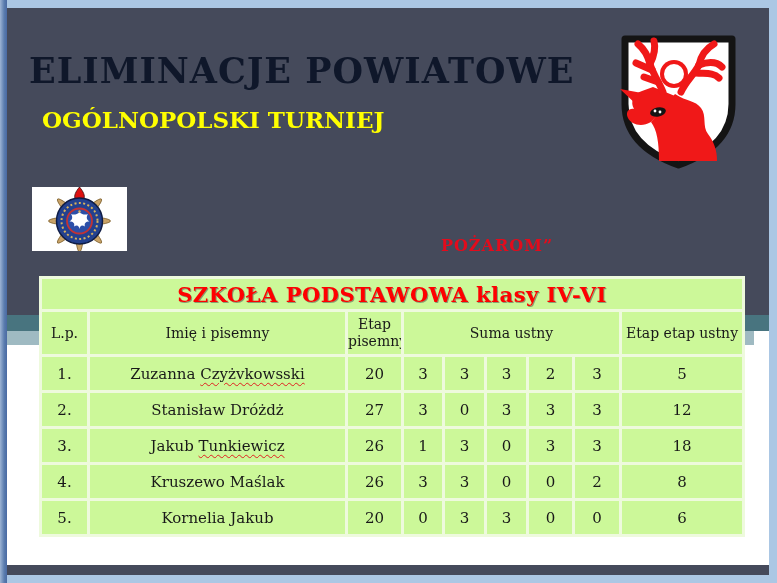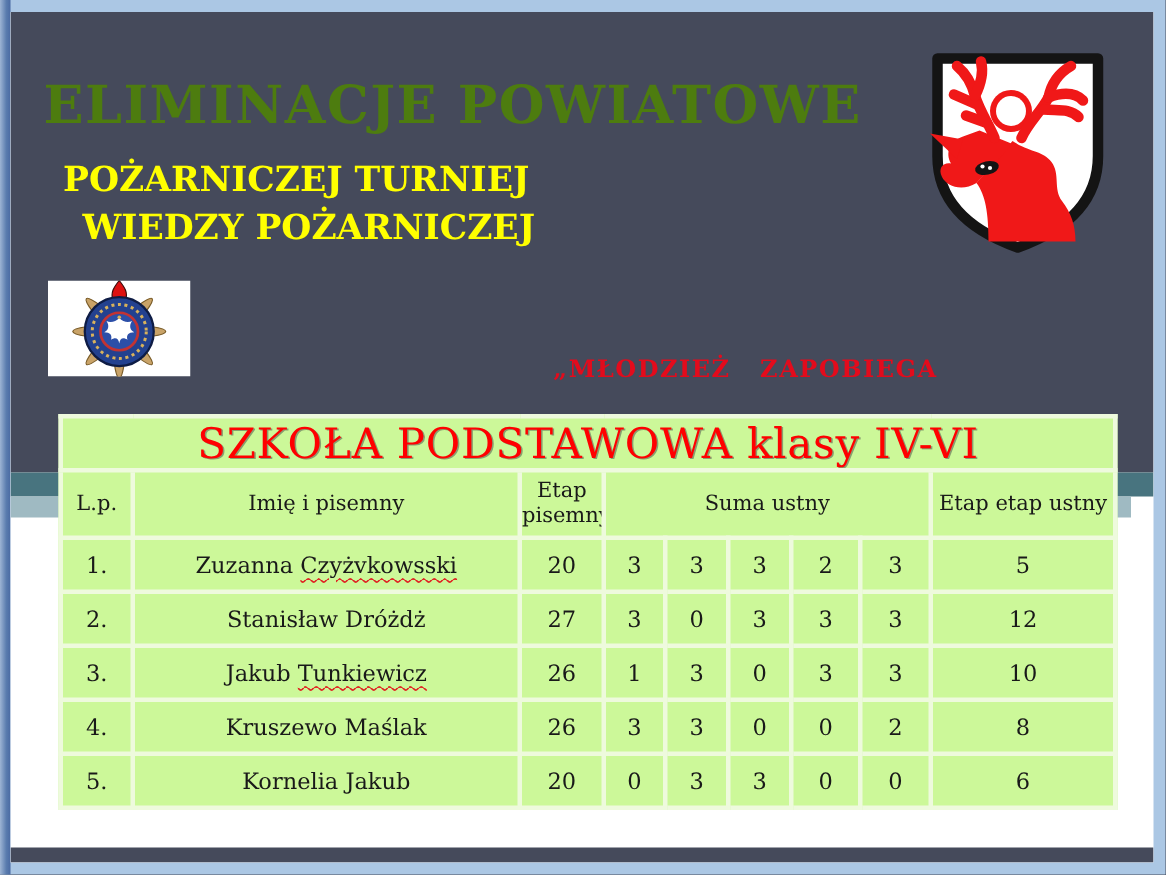--- a/index.html
+++ b/index.html
@@ -17,21 +17,21 @@
     position:absolute;left:7px;top:8px;width:762px;height:567px;
     background:#ffffff;overflow:hidden;
   }
   .navy-top{position:absolute;left:0;top:0;width:762px;height:307px;background:#454a5b;}
   .stripe-teal{position:absolute;left:0;top:307px;width:762px;height:16px;background:#48747f;}
   .stripe-light{position:absolute;left:0;top:323px;width:747px;height:14px;background:#9fbac2;}
   .bottom-bar{position:absolute;left:0;bottom:0;width:762px;height:10px;background:#454a5b;}
 
   .main-title{
     position:absolute;left:22px;top:42px;
-    font-size:35px;font-weight:bold;color:#4d7c0f;letter-spacing:1px;white-space:nowrap;
+    font-size:35px;font-weight:bold;color:#0f172a;letter-spacing:1px;white-space:nowrap;
   }
   .subtitle{position:absolute;left:35px;top:96px;color:#ffff00;font-weight:bold;font-size:23px;line-height:32px;}
   .subtitle .line2{margin-left:13px;}
   .quote{
     position:absolute;left:295px;top:183px;width:390px;
     text-align:center;color:#e30b1c;font-weight:bold;font-size:16px;line-height:22px;
     white-space:pre-wrap;letter-spacing:1px;
   }
   .event-date{
     position:absolute;left:258px;top:240px;
@@ -44,21 +44,21 @@
   .results-table{
     position:absolute;left:32px;top:268px;width:703px;
     border-collapse:collapse;table-layout:fixed;
     background:#ccf899;color:#191919;
   }
   .results-table td,.results-table th{
     border:3px solid #eefadd;text-align:center;vertical-align:middle;
     padding:0;font-weight:normal;overflow:hidden;
   }
   .row-title td{
-    height:30px;color:#ff0000;font-weight:normal;font-size:28px;
+    height:30px;color:#ff0000;font-weight:bold;font-size:21px;
     text-shadow:1px 1px 0 rgba(70,70,70,0.5);letter-spacing:0.5px;
   }
   .row-head th{height:42px;font-size:14px;line-height:17px;}
   .th-sum{white-space:nowrap;font-size:13.5px;}
   .row-data td{height:33px;font-size:15px;}
   .cell-name{font-size:16px;}
   .wavy{
     text-decoration-line:underline;
     text-decoration-style:wavy;
     text-decoration-color:#e02020;
@@ -73,26 +73,24 @@
 
 <div class="slide">
   <div class="navy-top"></div>
   <div class="stripe-teal"></div>
   <div class="stripe-light"></div>
   <div class="bottom-bar"></div>
 
   <div class="main-title">ELIMINACJE POWIATOWE</div>
 
   <div class="subtitle">
-    <div class="line1">POŻARNICZEJ TURNIEJ</div>
-    <div class="line2">WIEDZY POŻARNICZEJ</div>
+    <div class="line1">OGÓLNOPOLSKI TURNIEJ</div>
   </div>
 
   <div class="quote">
-    <div>„MŁODZIEŻ   ZAPOBIEGA</div>
     <div>POŻAROM”</div>
   </div>
 
 
   <div class="logo-box">
     <svg width="95" height="64" viewBox="0 0 95 64">
       <rect x="0" y="0" width="95" height="64" fill="#ffffff"></rect>
       <g transform="translate(47.5,34)">
         <g fill="#c9a368" stroke="#7a5c28" stroke-width="0.8">
           <ellipse rx="31" ry="4.5"></ellipse>
@@ -187,21 +185,21 @@
 
     <tr class="row-data">
       <td>3.</td>
       <td class="cell-name"><span>Jakub </span><span class="wavy">Tunkiewicz</span></td>
       <td>26</td>
       <td>1</td>
       <td>3</td>
       <td>0</td>
       <td>3</td>
       <td>3</td>
-      <td>10</td>
+      <td>18</td>
     </tr>
 
     <tr class="row-data">
       <td>4.</td>
       <td class="cell-name"><span>Kruszewo Maślak</span><span class="wavy"></span></td>
       <td>26</td>
       <td>3</td>
       <td>3</td>
       <td>0</td>
       <td>0</td>

